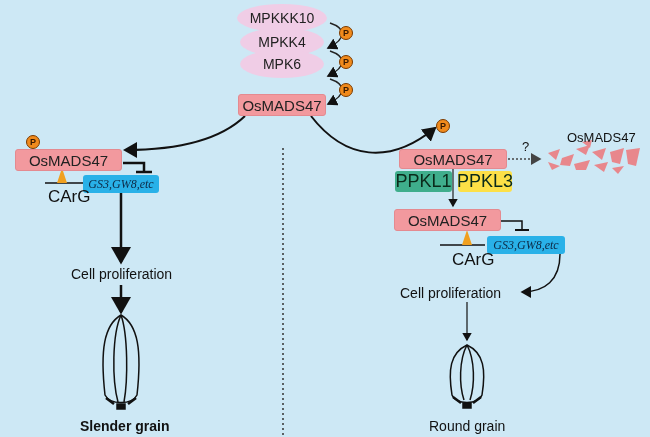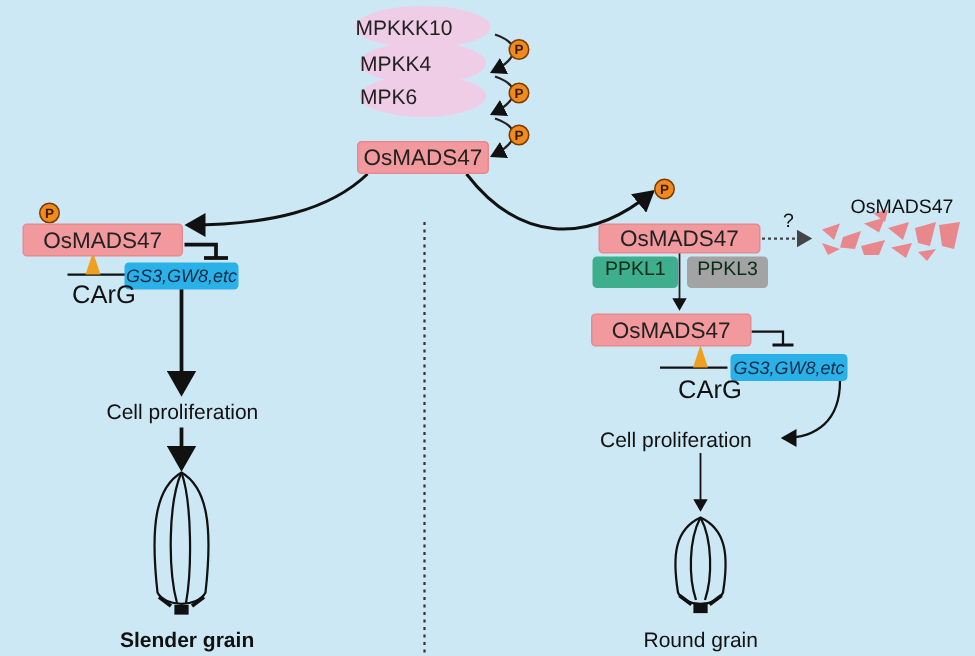--- a/index.html
+++ b/index.html
@@ -1,20 +1,20 @@
 <!DOCTYPE html>
 <html><head>
 <meta charset="utf-8">
 <style>
   html, body { margin: 0; padding: 0; }
   body { width: 650px; height: 437px; background: #cde8f5; position: relative; overflow: hidden; font-family: "Liberation Sans", sans-serif; color: #111; }
-  .ellipse { position: absolute; background: #f0cde6; border-radius: 50%; display: flex; align-items: center; font-size: 14px; color: #222; }
+  .ellipse { position: absolute; background: #f0cde6; border-radius: 50%; display: flex; align-items: center; justify-content: center; font-size: 14px; color: #222; }
   .box { position: absolute; background: #f2999e; border: 1px solid #e48a90; border-radius: 3px; display: flex; align-items: center; justify-content: center; font-size: 15px; color: #222; box-sizing: border-box; }
-  .gene { position: absolute; background: #29b1e8; border-radius: 3px; display: flex; align-items: center; justify-content: center; font-size: 12px; font-style: italic; color: #0d2a46; box-sizing: border-box; }
-  .ppkl { position: absolute; border-radius: 3px; display: flex; align-items: flex-start; justify-content: center; font-size: 13px; color: #0a2a1a; box-sizing: border-box; }
+  .gene { position: absolute; background: #29b1e8; border-radius: 3px; display: flex; align-items: center; justify-content: center; font-size: 12px; font-style: italic; color: #0d2a46; box-sizing: border-box; font-family: Liberation Serif, serif; }
+  .ppkl { position: absolute; border-radius: 3px; display: flex; align-items: flex-start; justify-content: center; font-size: 18px; color: #0a2a1a; box-sizing: border-box; }
   .label { position: absolute; font-size: 14px; color: #111; white-space: nowrap; }
   .small { position: absolute; font-size: 17px; color: #111; }
   .pcircle { position: absolute; width: 14px; height: 14px; border-radius: 50%; background: #f08a1c; border: 1px solid #7a3a00; box-sizing: border-box; font-size: 9px; font-weight: bold; display: flex; align-items: center; justify-content: center; color: #3a1a00; }
   svg.overlay { position: absolute; left: 0; top: 0; }
 </style>
 </head>
 <body>
 
 <svg class="overlay" width="650" height="437">
   <defs>
@@ -122,21 +122,21 @@
     <span>P</span>
   </div>
 <div class="box" style="left:399px;top:149px;width:108px;height:20px;">
     <span>OsMADS47</span>
   </div>
 <div class="small" style="left:522px;top:139px;font-size:13px;">?</div>
 <div class="label" style="left:567px;top:130px;font-size:13px;">OsMADS47</div>
 <div class="ppkl" style="left:395px;top:171px;width:57px;height:21px;background:#3fae8c;">
     <span>PPKL1</span>
   </div>
-<div class="ppkl" style="left:458px;top:171px;width:54px;height:21px;background:#a3a3a3;">
+<div class="ppkl" style="left:458px;top:171px;width:54px;height:21px;background:#fde047;">
     <span>PPKL3</span>
   </div>
 <div class="box" style="left:394px;top:209px;width:107px;height:22px;">
     <span>OsMADS47</span>
   </div>
 <div class="gene" style="left:487px;top:236px;width:78px;height:18px;">
     <span>GS3,GW8,etc</span>
   </div>
 <div class="small" style="left:452px;top:250px;">CArG</div>
 <div class="label" style="left:400px;top:285px;">Cell proliferation</div>

